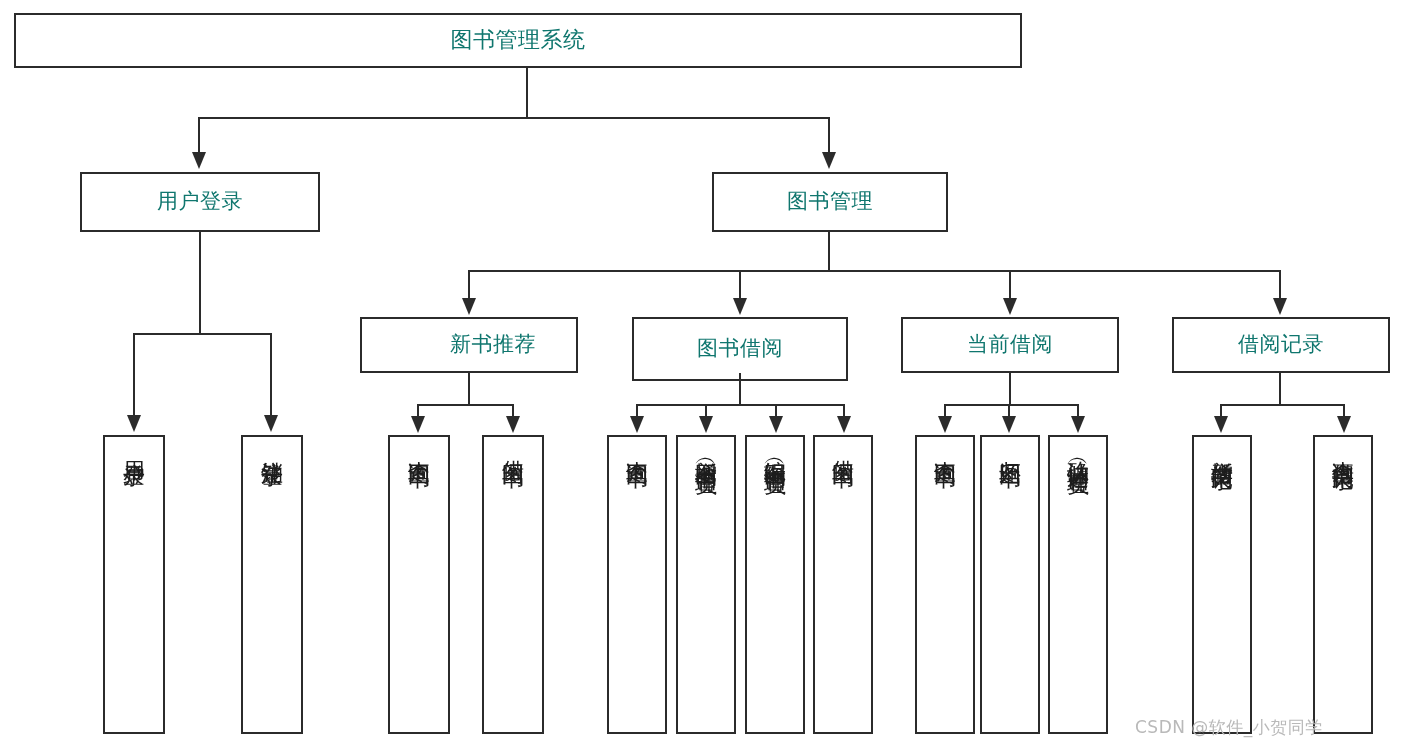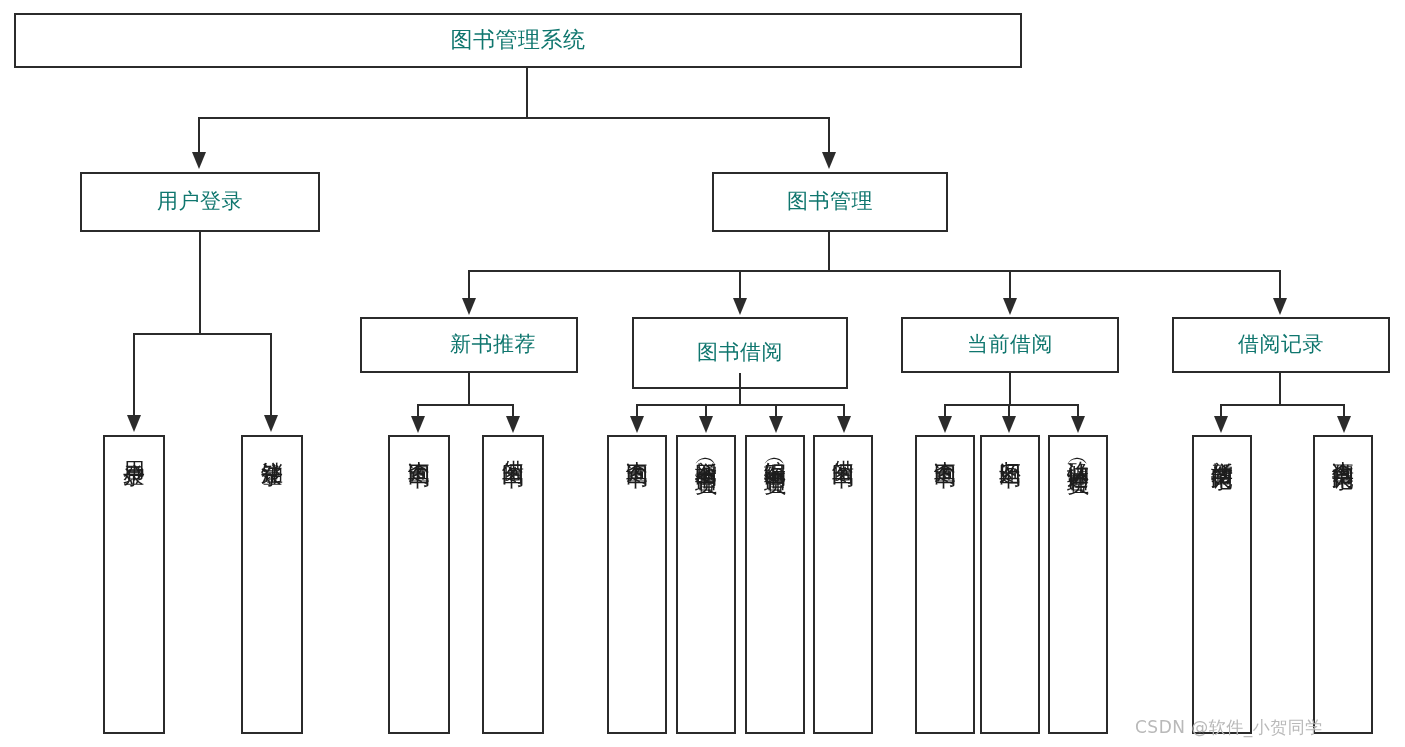--- a/index.html
+++ b/index.html
@@ -124,21 +124,21 @@
   <div class="vline" style="left:739px; top:270px; width:2px; height:30px;"></div>
   <div class="arrowhead" style="left:733px; top:298px;"></div>
   <div class="vline" style="left:1009px; top:270px; width:2px; height:30px;"></div>
   <div class="arrowhead" style="left:1003px; top:298px;"></div>
   <div class="vline" style="left:1279px; top:270px; width:2px; height:30px;"></div>
   <div class="arrowhead" style="left:1273px; top:298px;"></div>
 
   <div class="node" style="left:360px; top:317px; width:218px; height:56px;padding-left:48px;">
     <span>新书推荐</span>
   </div>
-  <div class="node" style="left:632px; top:317px; width:216px; height:72px;">
+  <div class="node" style="left:632px; top:317px; width:216px; height:64px;">
     <span>图书借阅</span>
   </div>
   <div class="node" style="left:901px; top:317px; width:218px; height:56px;">
     <span>当前借阅</span>
   </div>
   <div class="node" style="left:1172px; top:317px; width:218px; height:56px;">
     <span>借阅记录</span>
   </div>
 
   <div class="vline" style="left:468px; top:373px; width:2px; height:32px;"></div>

